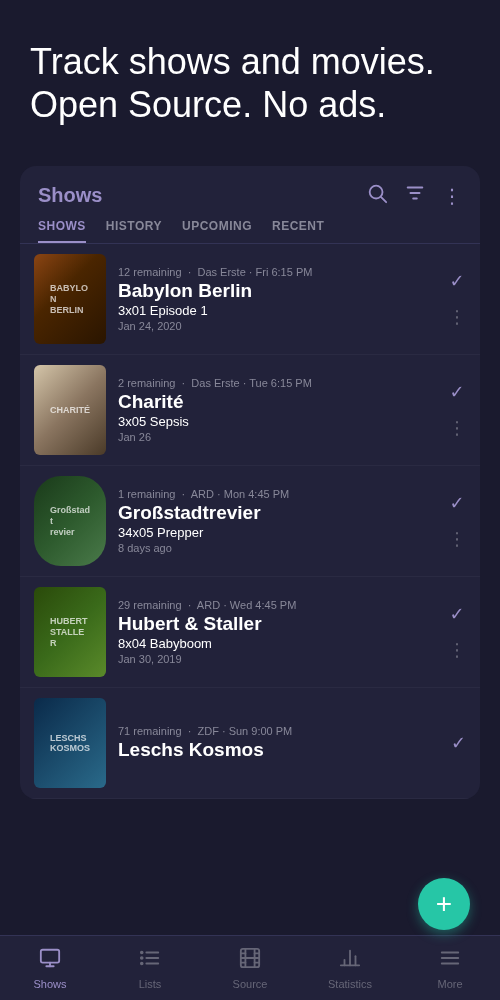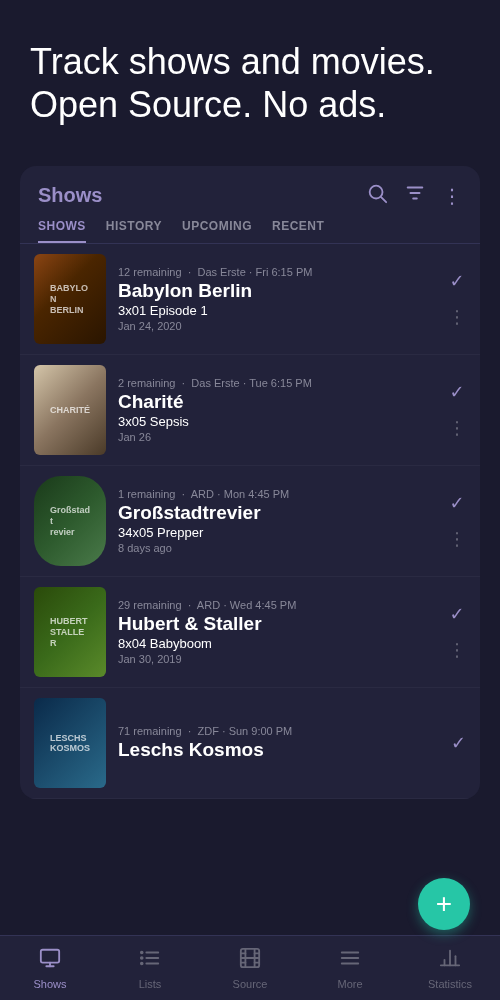--- a/index.html
+++ b/index.html
@@ -384,33 +384,33 @@
         <line x1="17" y1="17" x2="22" y2="17"></line>
         <line x1="2" y1="17" x2="7" y2="17"></line>
       </svg>
     </span>
     <span class="nav-label">Source</span>
   </div>
 
   <div class="nav-item">
     <span class="nav-icon">
       <svg width="22" height="22" viewBox="0 0 24 24" fill="none" stroke="#666677" stroke-width="2" stroke-linecap="round" stroke-linejoin="round">
-        <line x1="3" y1="6" x2="21" y2="6"></line>
-        <line x1="3" y1="12" x2="21" y2="12"></line>
-        <line x1="3" y1="18" x2="21" y2="18"></line>
-      </svg>
-    </span>
-    <span class="nav-label">More</span>
-  </div>
-
-  <div class="nav-item">
-    <span class="nav-icon">
-      <svg width="22" height="22" viewBox="0 0 24 24" fill="none" stroke="#666677" stroke-width="2" stroke-linecap="round" stroke-linejoin="round">
         <line x1="18" y1="20" x2="18" y2="10"></line>
         <line x1="12" y1="20" x2="12" y2="4"></line>
         <line x1="6" y1="20" x2="6" y2="14"></line>
         <line x1="2" y1="20" x2="22" y2="20"></line>
       </svg>
     </span>
     <span class="nav-label">Statistics</span>
   </div>
 
+  <div class="nav-item">
+    <span class="nav-icon">
+      <svg width="22" height="22" viewBox="0 0 24 24" fill="none" stroke="#666677" stroke-width="2" stroke-linecap="round" stroke-linejoin="round">
+        <line x1="3" y1="6" x2="21" y2="6"></line>
+        <line x1="3" y1="12" x2="21" y2="12"></line>
+        <line x1="3" y1="18" x2="21" y2="18"></line>
+      </svg>
+    </span>
+    <span class="nav-label">More</span>
+  </div>
+
 </div>
 
 </body></html>

